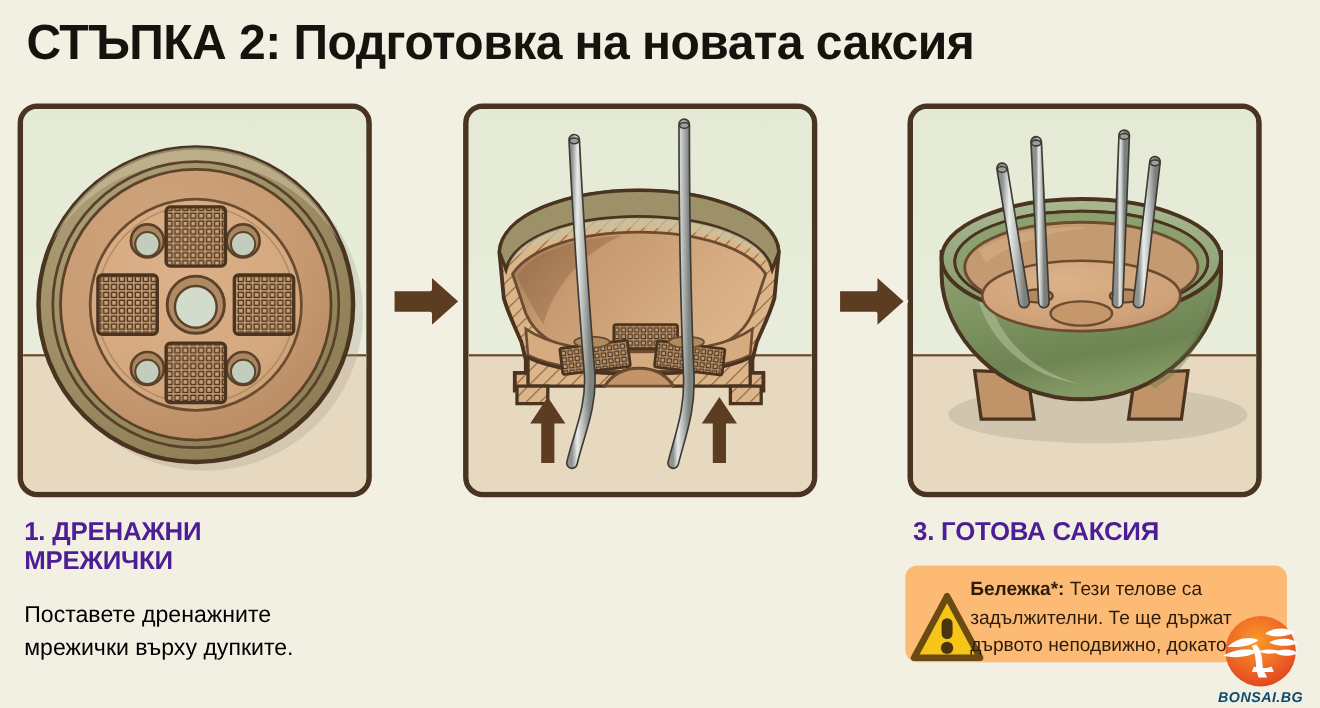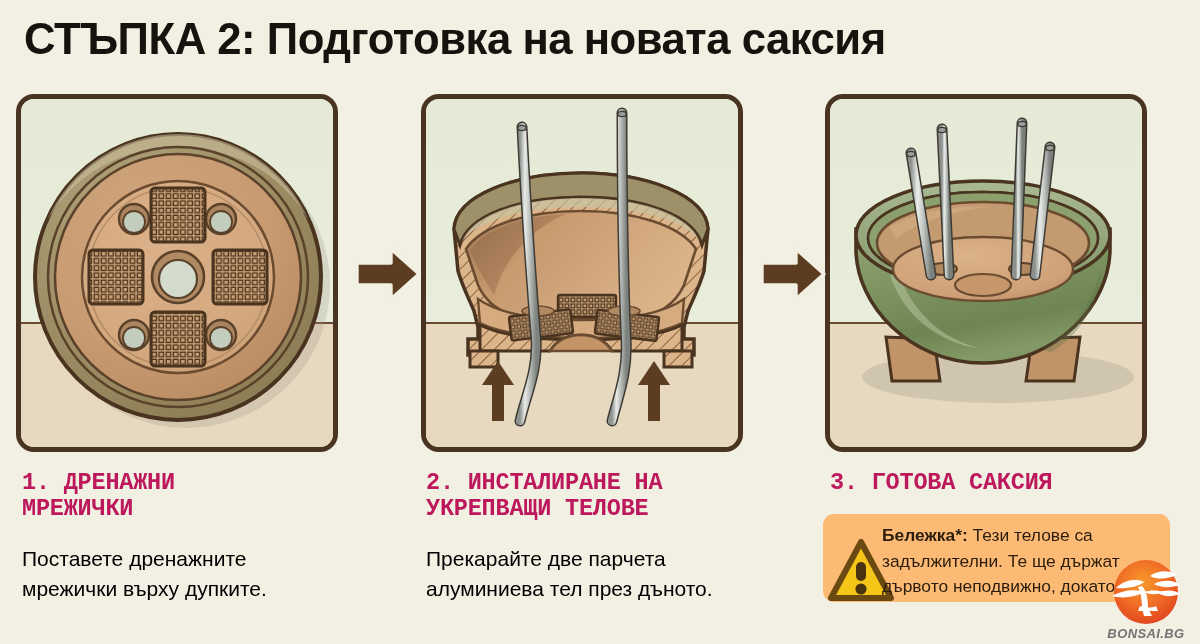--- a/index.html
+++ b/index.html
@@ -85,25 +85,24 @@
     position: absolute;
     width: 390px;
   }
   #cap1 { left: 22px; top: 470px; }
   #cap2 { left: 426px; top: 470px; }
   #cap3 { left: 830px; top: 470px; }
 
   .cap-head {
     font-size: 23.5px;
     font-weight: 700;
-    color: #be185d;
+    color: #4c1d95;
     line-height: 26px;
     letter-spacing: -0.2px;
     white-space: pre-line;
-    font-family: Liberation Mono, monospace;
   }
   .cap-body {
     margin-top: 22px;
     font-size: 21px;
     font-weight: 400;
     color: #000000;
     line-height: 30px;
     white-space: pre-line;
   }
 
@@ -149,21 +148,21 @@
   .logo-text {
     position: absolute;
     left: 0;
     bottom: 1px;
     width: 96px;
     text-align: center;
     font-size: 13px;
     font-weight: 700;
     font-style: italic;
     letter-spacing: 0.4px;
-    color: #737373;
+    color: #0c4a6e;
     font-family: "Liberation Sans", "DejaVu Sans", sans-serif;
   }
 </style>
 </head>
 <body>
 
 <div id="root">
 
   <div class="title">СТЪПКА 2: Подготовка на новата саксия</div>
 
@@ -431,26 +430,20 @@
     </svg>
   </div>
 
   <div class="caption-block" id="cap1">
     <div class="cap-head">1. ДРЕНАЖНИ
 МРЕЖИЧКИ</div>
     <div class="cap-body">Поставете дренажните
 мрежички върху дупките.</div>
   </div>
 
-  <div class="caption-block" id="cap2">
-    <div class="cap-head">2. ИНСТАЛИРАНЕ НА
-УКРЕПВАЩИ ТЕЛОВЕ</div>
-    <div class="cap-body">Прекарайте две парчета
-алуминиева тел през дъното.</div>
-  </div>
 
   <div class="caption-block" id="cap3">
     <div class="cap-head">3. ГОТОВА САКСИЯ</div>
 
   </div>
 
   <div class="note-box">
     <div class="note-warn">
       <svg width="74" height="70" viewBox="0 0 74 70">
         <path d="M 34 6 L 4 62 L 64 62 Z" fill="#f5c518" stroke="#6a4a10" stroke-width="6" stroke-linejoin="round"></path>

